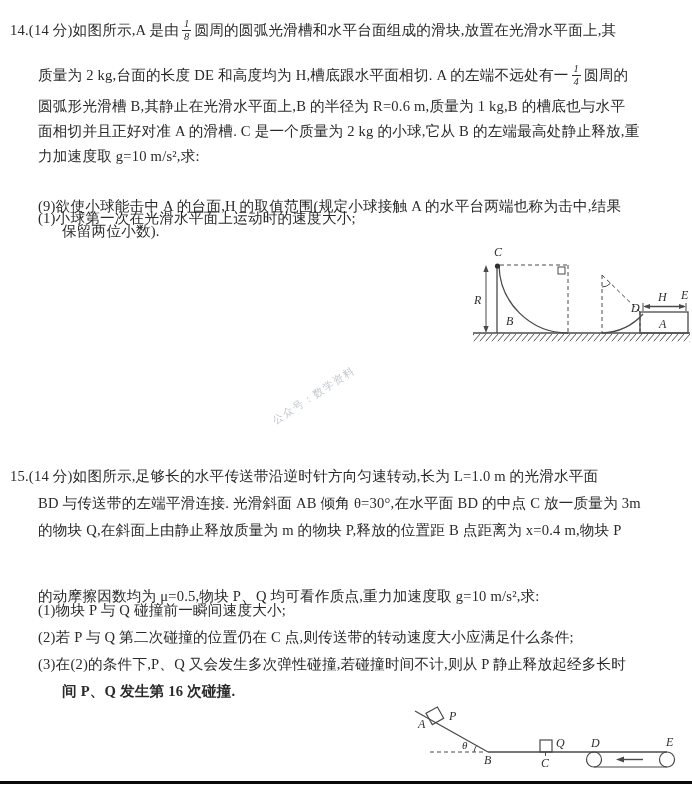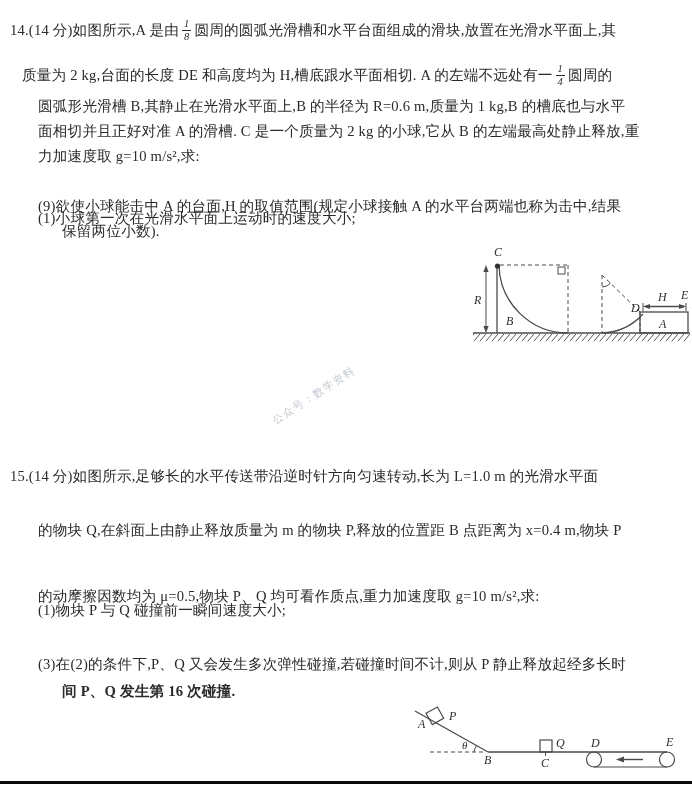--- a/index.html
+++ b/index.html
@@ -66,21 +66,21 @@
 
   <div class="pline" style="left:10px;top:8px;height:44px;">
     <span class="sp">14.</span>
       <span class="sp">(14 分)如图所示,A 是由</span>
       <span class="frac">
         <span class="num">1</span>
         <span class="den">8</span>
       </span>
       <span class="sp">圆周的圆弧光滑槽和水平台面组成的滑块,放置在光滑水平面上,其</span>
   </div>
-  <div class="pline" style="left:22px;top:57px;height:36px;">
+  <div class="pline" style="left:38px;top:57px;height:36px;">
     <span class="sp">质量为 2 kg,台面的长度 DE 和高度均为 H,槽底跟水平面相切. A 的左端不远处有一</span>
       <span class="frac">
         <span class="num">1</span>
         <span class="den">4</span>
       </span>
       <span class="sp">圆周的</span>
   </div>
   <div class="pline" style="left:38px;top:95px;">圆弧形光滑槽 B,其静止在光滑水平面上,B 的半径为 R=0.6 m,质量为 1 kg,B 的槽底也与水平</div>
   <div class="pline" style="left:38px;top:120px;">面相切并且正好对准 A 的滑槽. C 是一个质量为 2 kg 的小球,它从 B 的左端最高处静止释放,重</div>
   <div class="pline" style="left:38px;top:145px;">力加速度取 g=10 m/s²,求:</div>
@@ -131,23 +131,25 @@
     <polygon points="193,63.5 200,61 200,66" fill="#4a4a4a"></polygon>
     <polygon points="236,63.5 229,61 229,66" fill="#4a4a4a"></polygon>
   </svg>
 
   <div class="watermark">公众号：数学资料</div>
 
   <div class="pline" style="left:10px;top:465px;">
     <span class="sp">15.</span>
       <span class="sp">(14 分)如图所示,足够长的水平传送带沿逆时针方向匀速转动,长为 L=1.0 m 的光滑水平面</span>
   </div>
+  <div class="pline" style="left:38px;top:492px;">BD 与传送带的左端平滑连接. 光滑斜面 AB 倾角 θ=30°,在水平面 BD 的中点 C 放一质量为 3m</div>
   <div class="pline" style="left:38px;top:519px;">的物块 Q,在斜面上由静止释放质量为 m 的物块 P,释放的位置距 B 点距离为 x=0.4 m,物块 P</div>
   <div class="pline" style="left:38px;top:573px;margin-top:12px;">的动摩擦因数均为 μ=0.5,物块 P、Q 均可看作质点,重力加速度取 g=10 m/s²,求:</div>
   <div class="pline" style="left:38px;top:599px;">(1)物块 P 与 Q 碰撞前一瞬间速度大小;</div>
+  <div class="pline" style="left:38px;top:626px;">(2)若 P 与 Q 第二次碰撞的位置仍在 C 点,则传送带的转动速度大小应满足什么条件;</div>
   <div class="pline" style="left:38px;top:653px;">(3)在(2)的条件下,P、Q 又会发生多次弹性碰撞,若碰撞时间不计,则从 P 静止释放起经多长时</div>
   <div class="pline" style="left:62px;top:680px;font-weight:bold;">间 P、Q 发生第 16 次碰撞.</div>
 
   <svg width="307" height="85" viewBox="0 0 307 85" style="left:385px;top:695px;">
 
     <line class="stroke" x1="30" y1="16" x2="103" y2="57" stroke-width="1.3"></line>
     <text x="33" y="33">A</text>
 
     <rect class="stroke" x="46.5" y="13.5" width="13" height="13" stroke-width="1.2" transform="rotate(-29 53 26.5)"></rect>
     <text x="64" y="25">P</text>

